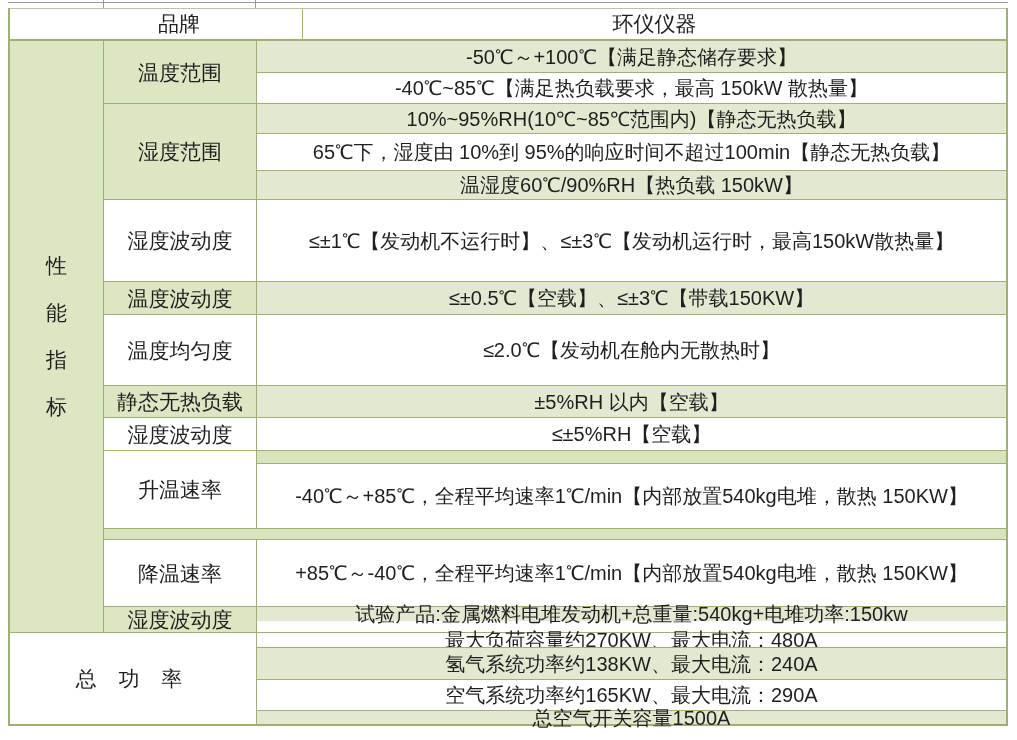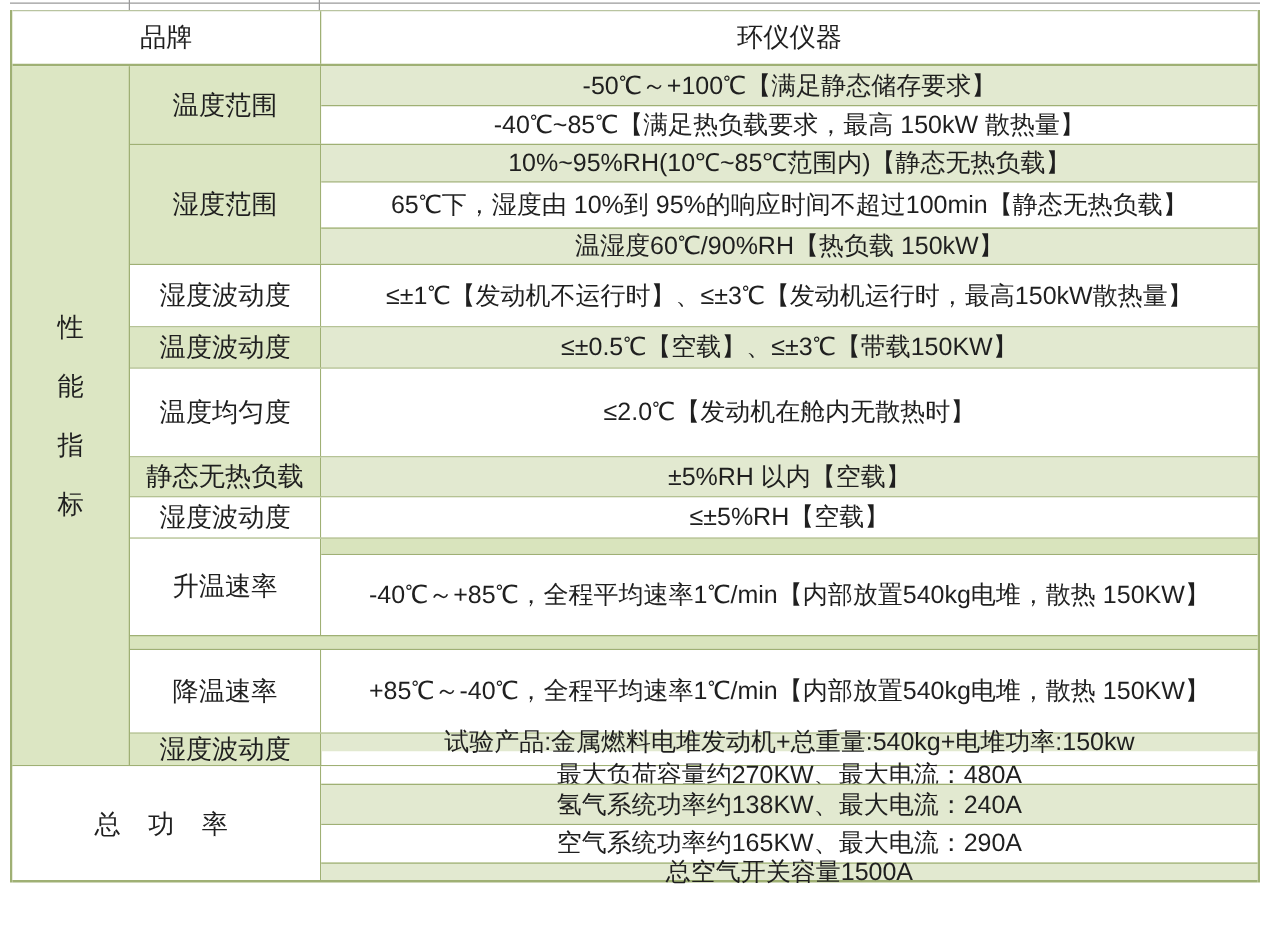--- a/index.html
+++ b/index.html
@@ -23,21 +23,21 @@
   .partial-row .hline{ position:absolute; left:0; right:0; top:2px; height:1px; background:#9a9a9a; }
   .partial-row .v1{ position:absolute; left:95px; top:0; width:1px; height:8px; background:#9a9a9a; }
   .partial-row .v2{ position:absolute; left:247px; top:0; width:1px; height:8px; background:#9a9a9a; }
 
   .main{ border-left:2px solid var(--border); border-right:2px solid var(--border); }
 
   .row{ display:flex; }
   .cell{ display:flex; align-items:center; justify-content:center; text-align:center; }
 
   
-  .brand-row{ height:45px; border-top:1px solid var(--border-light); border-bottom:2px solid var(--border); background:#fff; }
+  .brand-row{ height:33px; border-top:1px solid var(--border-light); border-bottom:2px solid var(--border); background:#fff;padding-left:46px; }
   .brand-label{ width:247px; border-right:1px solid var(--border); font-size:21px; }
   .brand-value{ flex:1; font-size:21px; }
 
   
   .perf{ display:flex; }
   .perf-left{
     width:94px; background:var(--green-label); border-right:1px solid var(--border);
     display:flex; flex-direction:column; align-items:center; justify-content:center;
     font-size:21px; letter-spacing:0; gap:19px;
   }
@@ -67,21 +67,21 @@
   
   .bottom{ display:flex; border-top:1px solid var(--border); border-bottom:2px solid var(--border); }
   .bottom-label{
     width:247px; border-right:1px solid var(--border); background:#fff;
     display:flex; align-items:center; justify-content:center; font-size:21px; letter-spacing:8px;
   }
   .bottom-values{ flex:1; display:flex; flex-direction:column; }
 
   
   .h31{ height:31px; } .h29{ height:29px; } .h37{ height:37px; }
-  .h63{ height:49px; } .h32{ height:32px; } .h70{ height:70px; }
+  .h63{ height:81px; } .h32{ height:32px; } .h70{ height:70px; }
   .h12{ height:12px; } .h65{ height:65px; } .h66{ height:66px; }
   .h30{ height:14px; }
 </style>
 </head>
 <body>
 
 <div class="page">
   <div class="tbl">
 
     <div class="partial-row">

